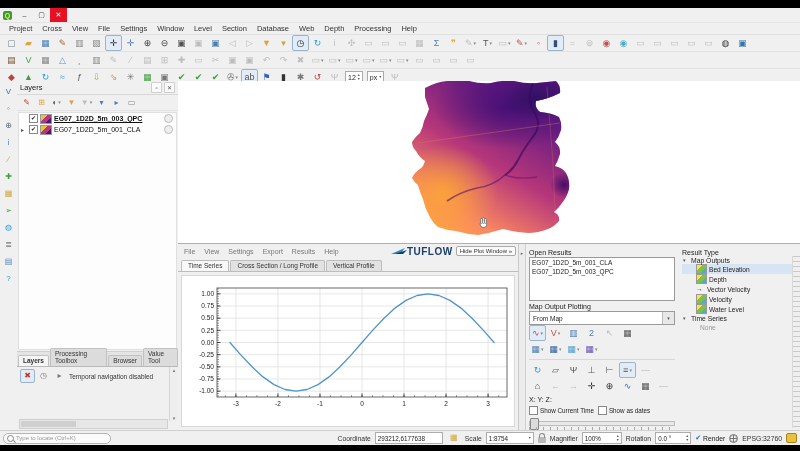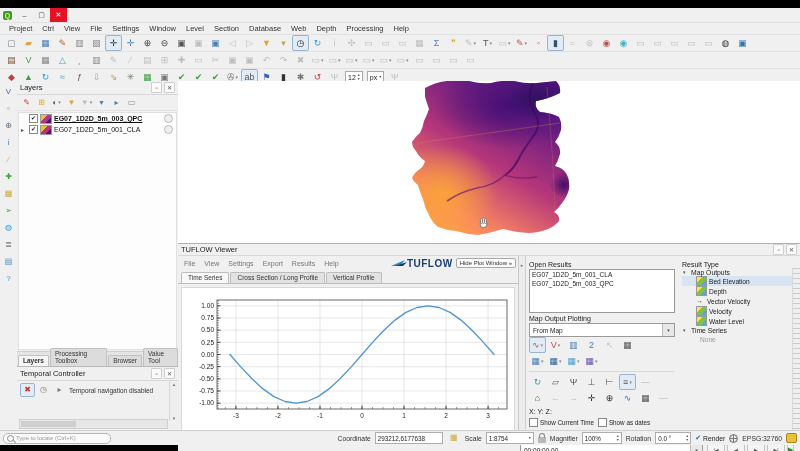--- a/index.html
+++ b/index.html
@@ -129,21 +129,21 @@
     <span class="winbtns">
       <span class="winbtn">–</span>
       <span class="winbtn">▢</span>
       <span class="winbtn close">✕</span>
     </span>
   </div>
 
   <div class="menubar">
 
   <span>Project</span>
-      <span>Ctrl</span>
+      <span>Cross</span>
       <span>View</span>
       <span>File</span>
       <span>Settings</span>
       <span>Window</span>
       <span>Level</span>
       <span>Section</span>
       <span>Database</span>
       <span>Web</span>
       <span>Depth</span>
       <span>Processing</span>
@@ -547,26 +547,20 @@
           </div>
         </div>
       <div class="dock-tabs">
 
       <span class="dock-tab active">Layers</span>
           <span class="dock-tab">Processing Toolbox</span>
           <span class="dock-tab">Browser</span>
           <span class="dock-tab">Value Tool</span>
         </div>
       <div class="temporal" style="height:64px;">
-        <div class="phead">
-          <span>Temporal Controller</span>
-          <span class="sp"></span>
-          <span class="wbtn">▫</span>
-          <span class="wbtn">✕</span>
-        </div>
         <div class="temporal-body">
           <div class="trow">
             <span style="display:flex;gap:1px">
 
             <span class="ico boxed" style="color: rgb(192, 57, 43);">
                   <span class="g">✖</span>
                 </span>
                 <span class="ico" style="color: rgb(119, 119, 119);">
                   <span class="g">◷</span>
                 </span>
@@ -632,26 +626,20 @@
         <g transform="translate(81,136)">
           <ellipse cx="4.5" cy="7" rx="3.4" ry="3.6" fill="#fff" stroke="#555" stroke-width="0.7"></ellipse>
           <rect x="1.6" y="1.5" width="1.7" height="5" rx="0.8" fill="#fff" stroke="#555" stroke-width="0.6"></rect>
           <rect x="3.7" y="0.5" width="1.7" height="6" rx="0.8" fill="#fff" stroke="#555" stroke-width="0.6"></rect>
           <rect x="5.8" y="1.5" width="1.7" height="5" rx="0.8" fill="#fff" stroke="#555" stroke-width="0.6"></rect>
         </g>
       </svg>
     </div>
 
     <div class="tdock">
-      <div class="phead">
-        <span>TUFLOW Viewer</span>
-        <span class="sp"></span>
-        <span class="wbtn">▫</span>
-        <span class="wbtn">✕</span>
-      </div>
       <div class="tbody">
 
         <div class="plotcol">
           <div class="tmenu">
             <span style="display:flex">
 
             <span class="mi">File</span>
                 <span class="mi">View</span>
                 <span class="mi">Settings</span>
                 <span class="mi">Export</span>

